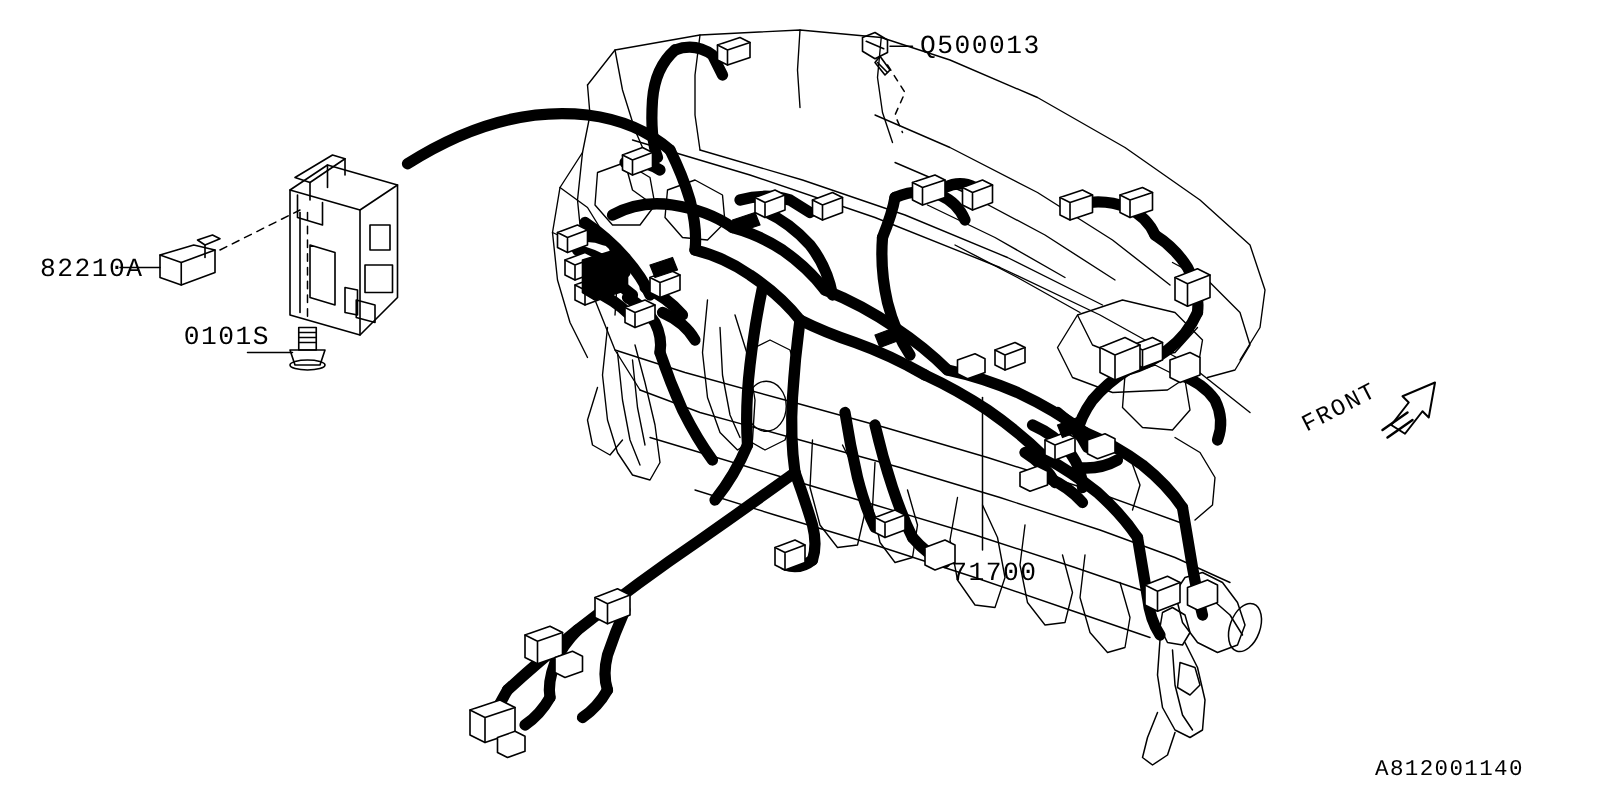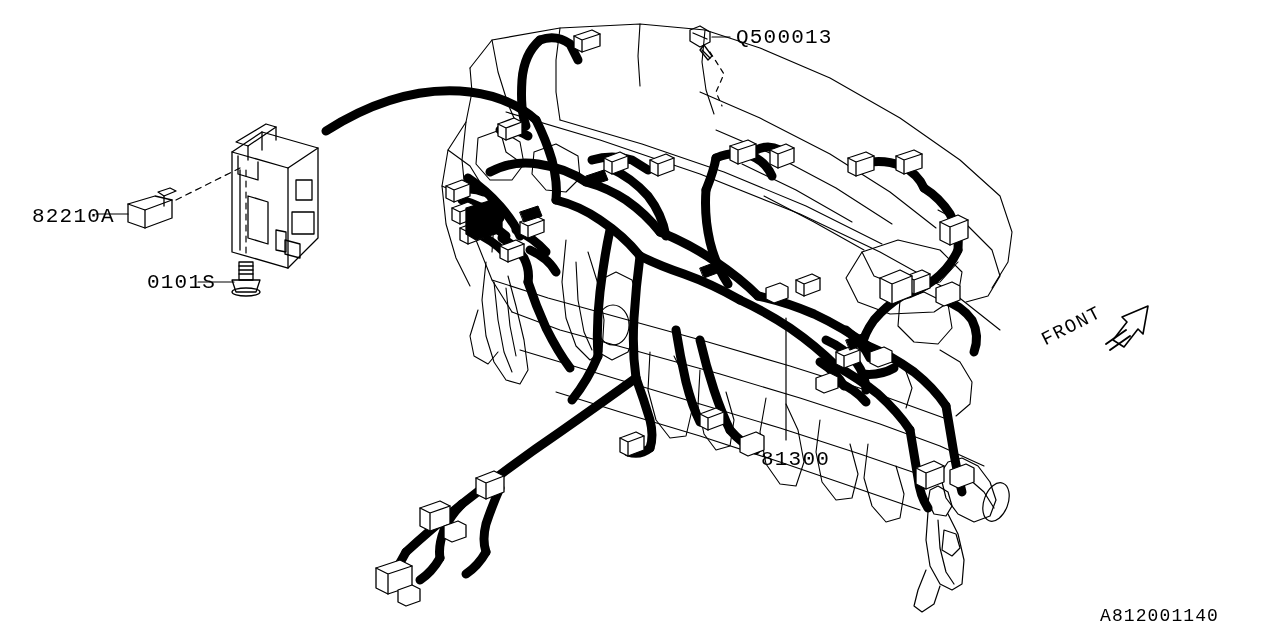--- a/index.html
+++ b/index.html
@@ -28,21 +28,21 @@
   .lbl {
     position: absolute;
     color: #000000;
     font-family: "Liberation Mono", "DejaVu Sans Mono", monospace;
     font-size: 21px;
     letter-spacing: 1.2px;
     white-space: nowrap;
     line-height: 1;
   }
   #label-82210A { left: 32px; top: 206px; }
-  #label-0101S  { left: 147px; top: 272px; }
+  #label-0101S  { left: 147px; top: 260px; }
   #label-Q500013{ left: 736px; top: 27px; }
   #label-81300  { left: 761px; top: 449px; }
   #label-drawing-number { left: 1100px; top: 607px; font-size: 18px; letter-spacing: 1.1px; }
   #front-indicator {
     position: absolute;
     left: 1043px;
     top: 330px;
     transform: rotate(-27deg);
     transform-origin: left center;
   }
@@ -349,21 +349,21 @@
         <path d="M1106 344 L1126 330" stroke-width="2"></path>
         <path d="M1110 350 L1130 336" stroke-width="2"></path>
       </g>
 
     </g>
   </svg>
 
   <div class="lbl" id="label-82210A">82210A</div>
   <div class="lbl" id="label-0101S">0101S</div>
   <div class="lbl" id="label-Q500013">Q500013</div>
-  <div class="lbl" id="label-81300">81300</div>
+  <div class="lbl" id="label-81300">71700</div>
 
   <div id="front-indicator">
     <span class="front-text">FRONT</span>
   </div>
 
   <div class="lbl" id="label-drawing-number">A812001140</div>
 
 </div>
 
 </body></html>

